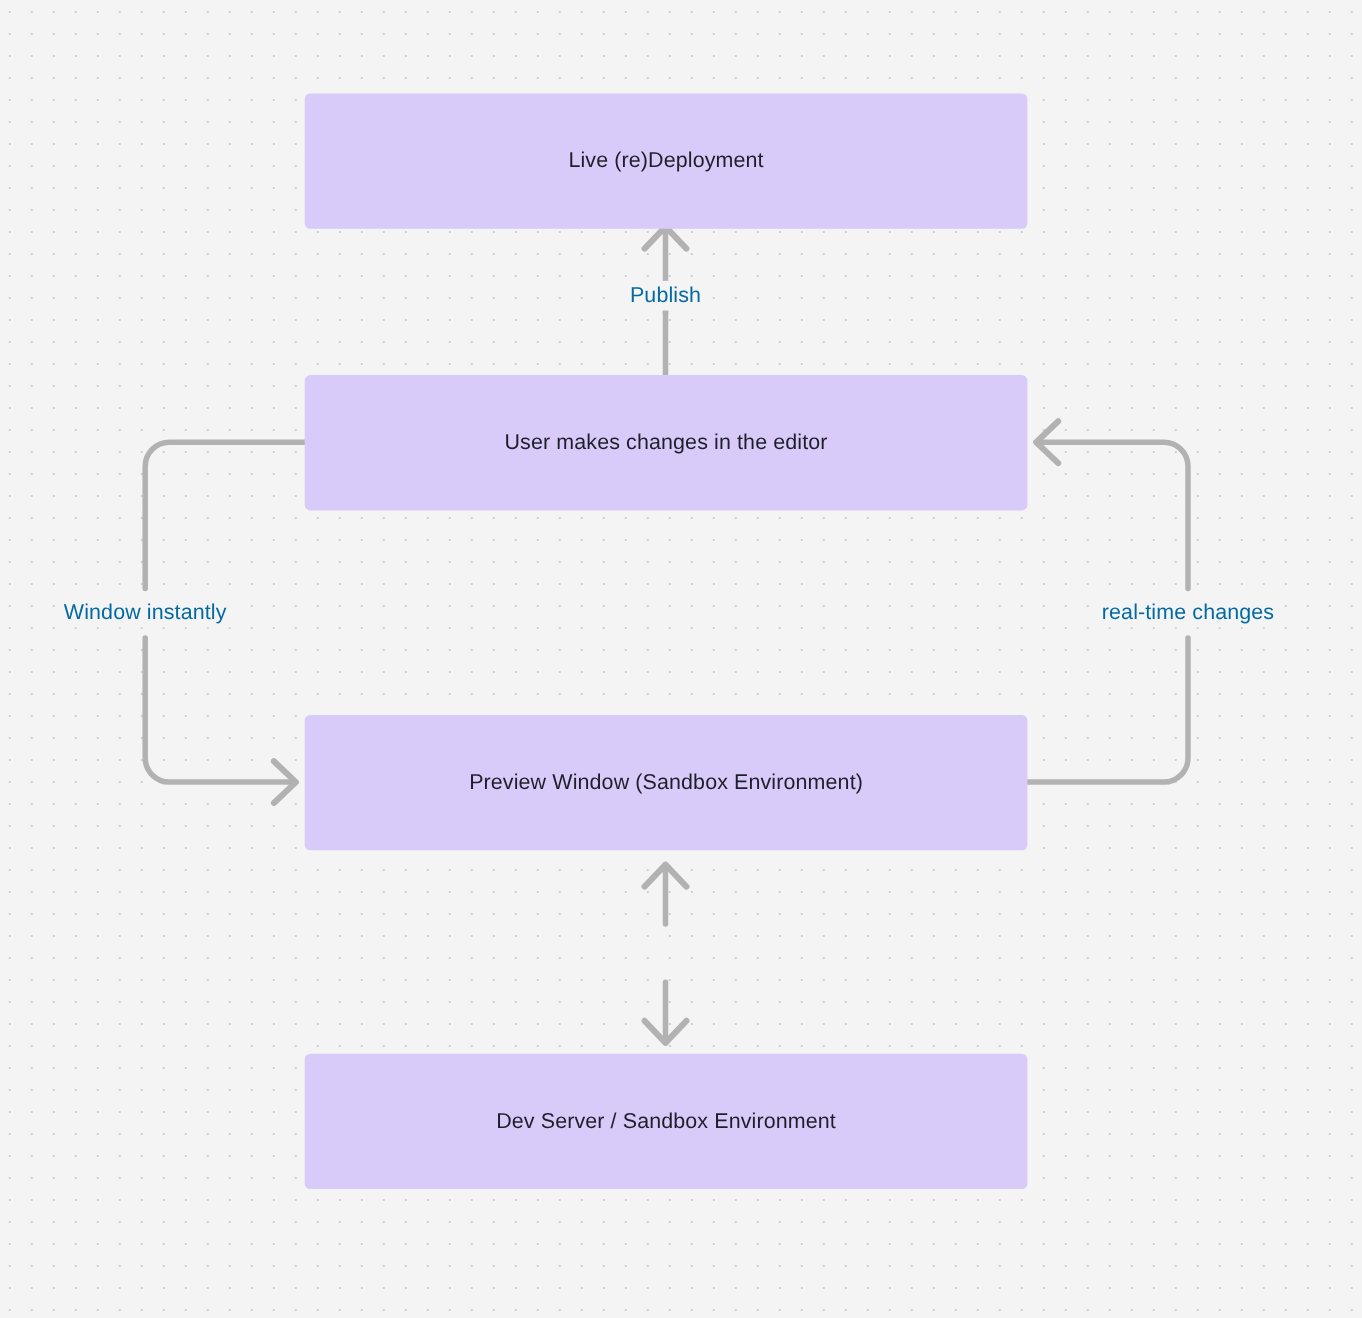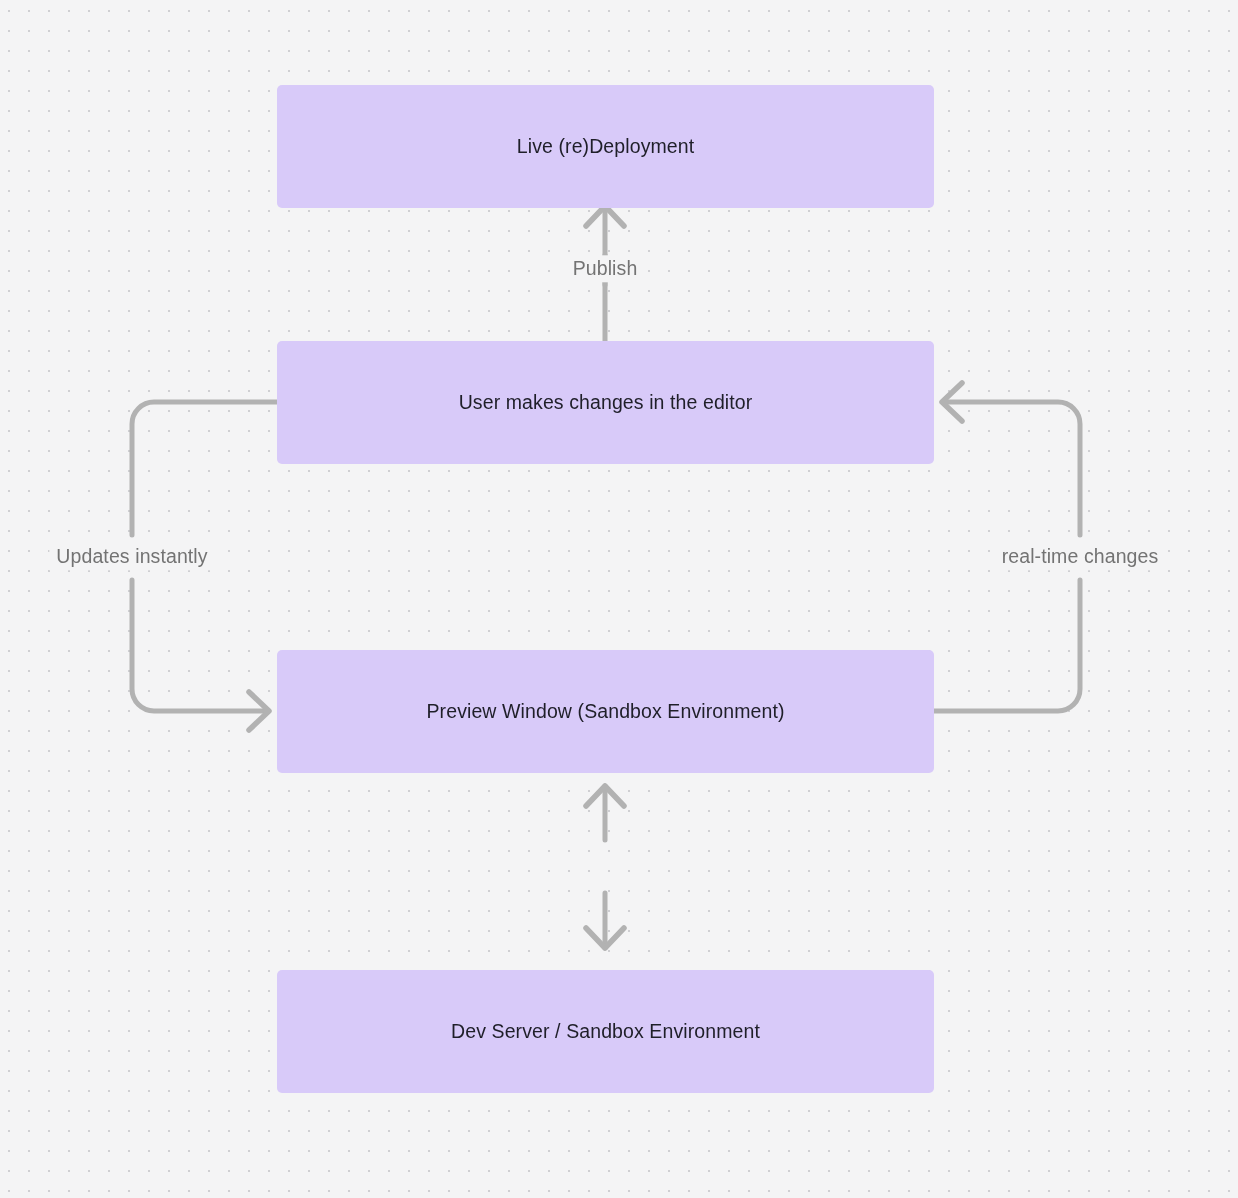--- a/index.html
+++ b/index.html
@@ -48,21 +48,21 @@
     color: #1f1f29;
     letter-spacing: 0.1px;
     text-align: center;
     line-height: 1.25;
     white-space: nowrap;
   }
 
   .edge-label {
     position: absolute;
     font-size: 19.5px;
-    color: #737373;
+    color: #0369a1;
     letter-spacing: 0.1px;
     white-space: nowrap;
     background: #f4f4f5;
     padding: 2px 7px;
     line-height: 1.2;
     transform: translate(-50%, -50%);
   }
 </style>
 </head>
 <body>
@@ -102,24 +102,24 @@
   </div>
 
   <div class="node" style="left:277px; top:341px; width:657px; height:123px;">
     <span class="node-label">User makes changes in the editor</span>
   </div>
 
   <div class="node" style="left:277px; top:650px; width:657px; height:123px;">
     <span class="node-label">Preview Window (Sandbox Environment)</span>
   </div>
 
-  <div class="node" style="left:277px; top:958px; width:657px; height:123px;margin-top:12px;">
+  <div class="node" style="left:277px; top:958px; width:657px; height:123px;">
     <span class="node-label">Dev Server / Sandbox Environment</span>
   </div>
 
   <div class="edge-label" style="left:605px; top:269px;">Publish</div>
 
-  <div class="edge-label" style="left:132px; top:557px;">Updates instantly</div>
+  <div class="edge-label" style="left:132px; top:557px;">Window instantly</div>
 
   <div class="edge-label" style="left:1080px; top:557px;">real-time changes</div>
 
 
 </div>
 
 </body></html>

